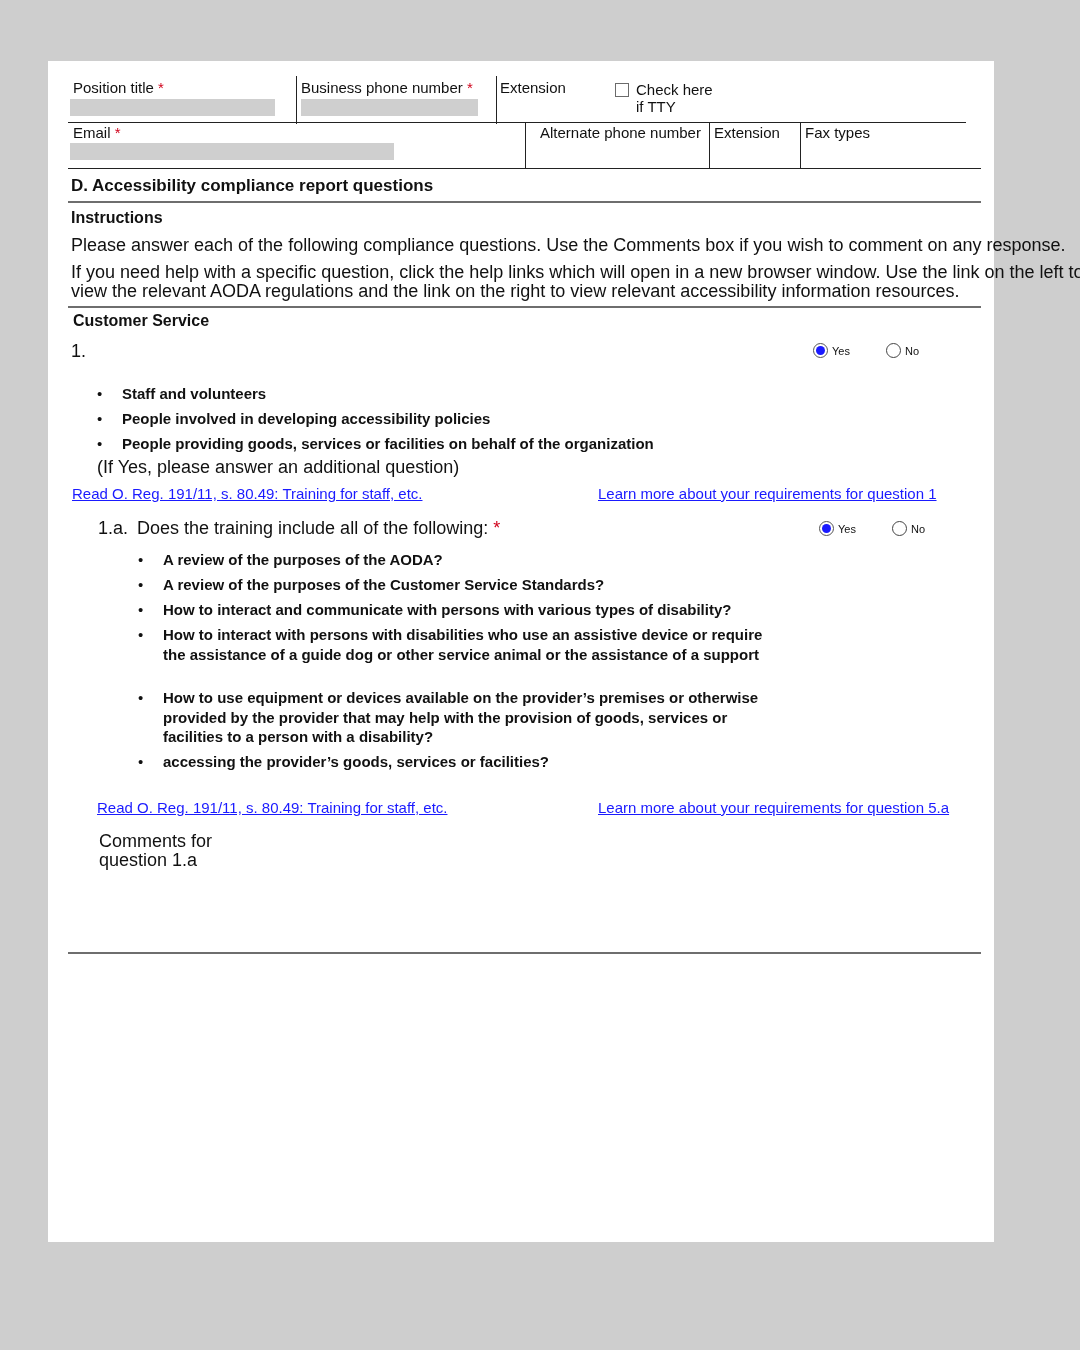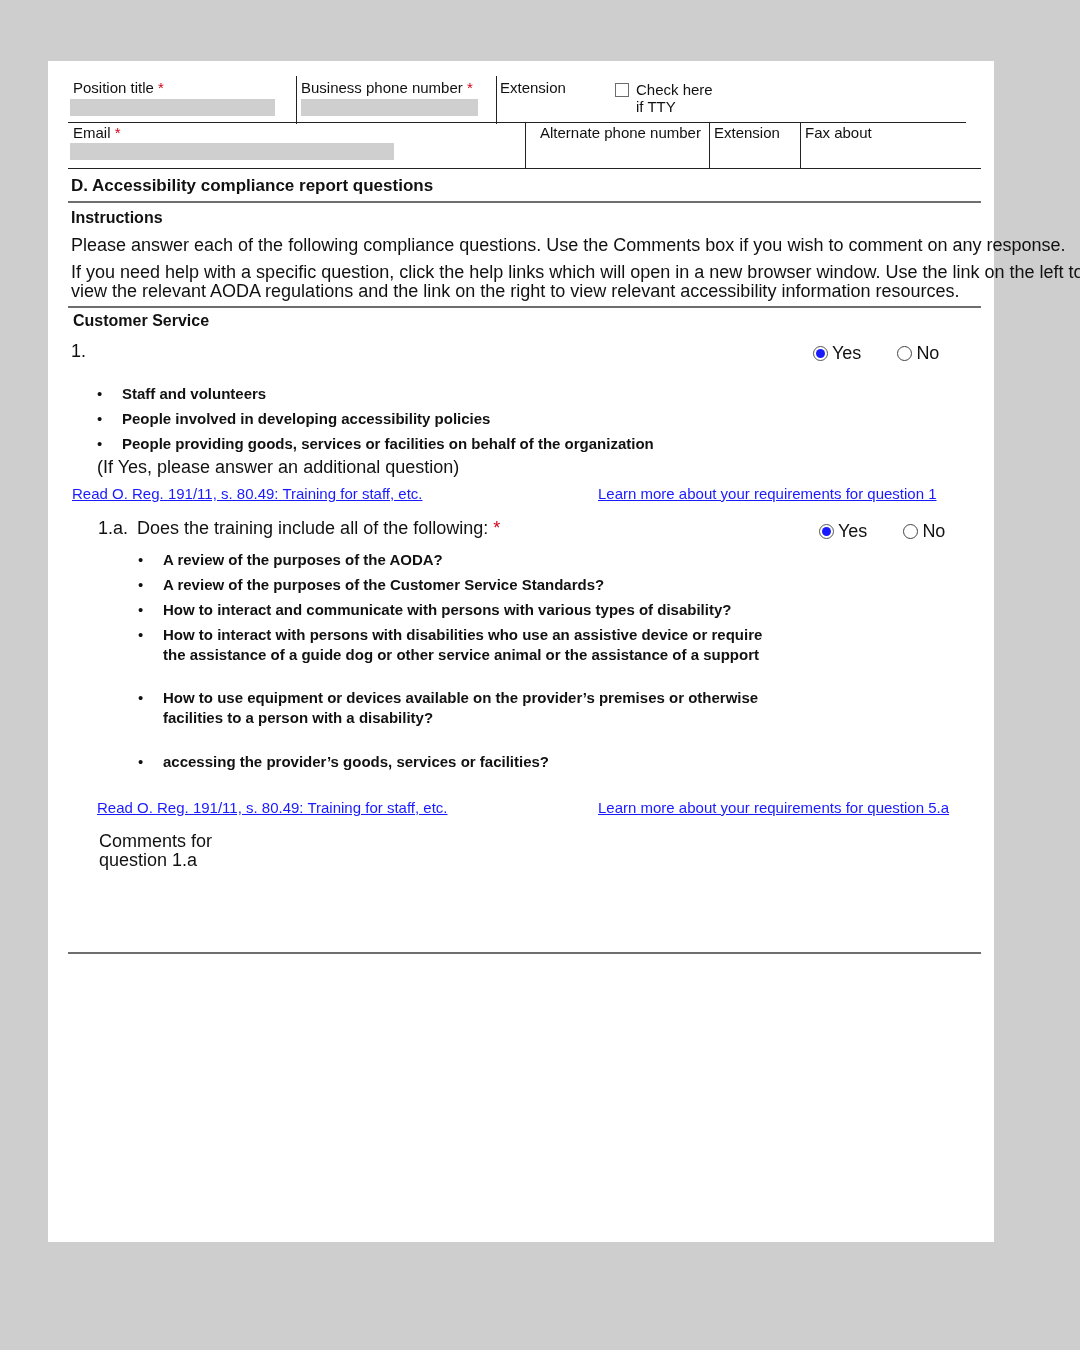--- a/index.html
+++ b/index.html
@@ -15,21 +15,21 @@
   .lbl { font-size: 15px; line-height: 17px; white-space: nowrap; }
   .req { color: #d0021b; }
   .redact { position: absolute; background: #cfcfcf; border: none; height: 17px; padding: 0; margin: 0; }
   .vline { position: absolute; width: 1px; background: #222; }
   .hline { position: absolute; height: 1px; background: #222; }
   .hline2 { position: absolute; height: 2px; background: #6e6e6e; }
   .checkbox { position: absolute; width: 14px; height: 14px; border: 1px solid #6b6b6b; background: #fff; box-sizing: border-box; }
   .h-section { font-weight: bold; font-size: 17px; white-space: nowrap; }
   .h-sub { font-weight: bold; font-size: 16px; white-space: nowrap; }
   .para { font-size: 18px; line-height: 19px; }
-  .radio-group { position: absolute; display: flex; align-items: center; font-size: 18px; justify-content: space-between; }
+  .radio-group { position: absolute; display: flex; align-items: center; font-size: 11px; justify-content: space-between; }
   .radio { width: 15px; height: 15px; border-radius: 50%; border: 1px solid #444; box-sizing: border-box; background: #fff; display: inline-flex; align-items: center; justify-content: center; margin-right: 4px; }
   .radio.on { border-color: #555; }
   .radio .dot { width: 9px; height: 9px; border-radius: 50%; background: #1a1aff; }
   .opt { display: flex; align-items: center; }
   .link { color: #1a1aff; text-decoration: underline; font-size: 15px; white-space: nowrap; cursor: pointer; }
   .bullet-row { position: absolute; font-size: 15px; line-height: 19.5px; }
   .bullet-row .b { position: absolute; left: 0; top: 0; }
   .bullet-row .t { position: absolute; left: 25px; top: 0; font-weight: bold; }
 </style>
 </head>
@@ -62,21 +62,21 @@
   <div class="abs lbl" style="left:25px; top:63px;">
     <span>Email</span> <span class="req">*</span>
   </div>
   <input class="redact" style="left: 22px; top: 82px; width: 324px;" aria-label="Email" value="">
 
   <div class="vline" style="left:477px; top:61px; height:46px;"></div>
   <div class="abs lbl" style="left:456px; top:63px;margin-left:36px;">Alternate phone number</div>
   <div class="vline" style="left:661px; top:61px; height:46px;"></div>
   <div class="abs lbl" style="left:666px; top:63px;">Extension</div>
   <div class="vline" style="left:752px; top:61px; height:46px;"></div>
-  <div class="abs lbl" style="left:757px; top:63px;">Fax about</div>
+  <div class="abs lbl" style="left:757px; top:63px;">Fax types</div>
 
   <div class="hline" style="left:20px; top:107px; width:913px;"></div>
 
   <div class="abs h-section" style="left:23px; top:115px;">D. Accessibility compliance report questions</div>
   <div class="hline2" style="left:20px; top:140px; width:913px;"></div>
 
   <div class="abs h-sub" style="left:23px; top:148px;">Instructions</div>
   <div class="abs para" style="left:23px; top:175px; white-space:nowrap;">Please answer each of the following compliance questions. Use the Comments box if you wish to comment on any response.</div>
   <div class="abs para" style="left:23px; top:202px; white-space:nowrap;">
     <div>If you need help with a specific question, click the help links which will open in a new browser window. Use the link on the left to</div>
@@ -152,20 +152,21 @@
     <span class="b">•</span>
     <span class="t" style="white-space:nowrap;">
       <div>How to interact with persons with disabilities who use an assistive device or require</div>
       <div>the assistance of a guide dog or other service animal or the assistance of a support</div>
     </span>
   </div>
   <div class="bullet-row" style="left:90px; top:627px;">
     <span class="b">•</span>
     <span class="t" style="white-space:nowrap;">
       <div>How to use equipment or devices available on the provider’s premises or otherwise</div>
+      <div>provided by the provider that may help with the provision of goods, services or</div>
       <div>facilities to a person with a disability?</div>
     </span>
   </div>
   <div class="bullet-row" style="left:90px; top:691px;">
     <span class="b">•</span>
     <span class="t" style="white-space:nowrap;">
       <div>accessing the provider’s goods, services or facilities?</div>
     </span>
   </div>
 

